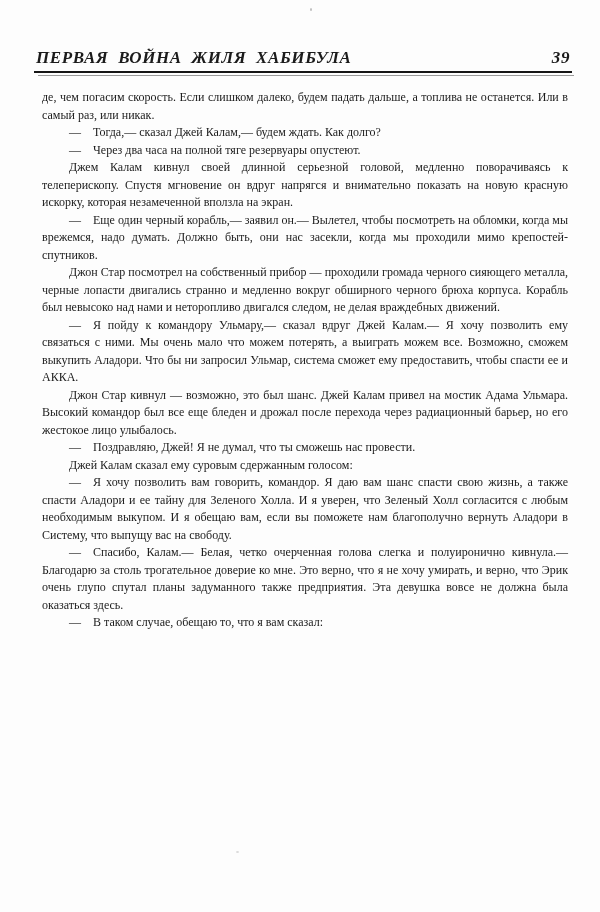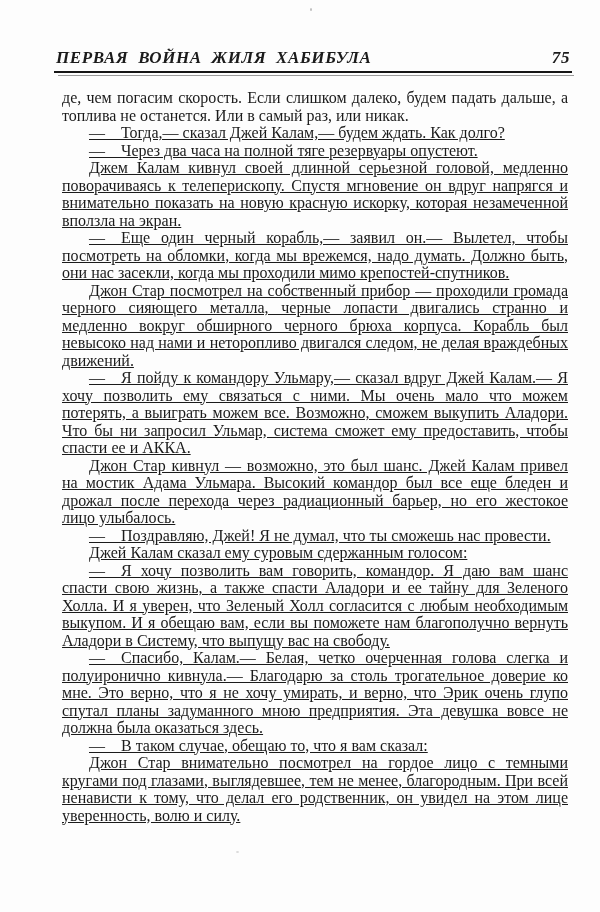--- a/index.html
+++ b/index.html
@@ -10,21 +10,20 @@
     width: 600px;
     height: 912px;
     background: #fdfdfd;
     overflow: hidden;
     font-family: "Liberation Serif", "DejaVu Serif", serif;
     color: #1b1b1b;
     position: relative;
   }
   .page {
     padding-top: 48px;
-    padding-left: 20px;
   }
   .running-head {
     margin: 0 30px 0 36px;
     display: flex;
     justify-content: space-between;
     align-items: baseline;
     font-style: italic;
     font-weight: bold;
     font-size: 17px;
     letter-spacing: 0.6px;
@@ -39,64 +38,62 @@
   .head-rule-2 {
     margin: 2px 26px 0 38px;
     border-top: 1px solid #3a3a3a;
     opacity: 0.5;
   }
   .text-block {
     margin: 13px 32px 0 42px;
   }
   p.para {
     margin: 0;
-    font-size: 16px;
+    font-size: 12px;
     line-height: 17.5px;
     text-align: justify;
     hyphens: auto;
   }
   p.para.indent {
     text-indent: 27px;
-    text-decoration: underline;
   }
   .scan-speck {
     position: absolute;
     background: #8a8a8a;
     border-radius: 50%;
     opacity: 0.55;
   }
   .speck-1 { left: 310px; top: 8px; width: 2px; height: 3px; }
   .speck-3 { left: 236px; top: 851px; width: 3px; height: 2px; opacity: 0.3; }
 </style>
 </head>
 <body>
 
 <div class="page">
 
   <div class="running-head">
     <span class="title">ПЕРВАЯ ВОЙНА ЖИЛЯ ХАБИБУЛА</span>
-    <span class="page-num">75</span>
+    <span class="page-num">39</span>
   </div>
 
   <div class="head-rule"></div>
   <div class="head-rule-2"></div>
 
   <div class="text-block">
       <p class="para">де, чем погасим скорость. Если слишком далеко, будем падать дальше, а топлива не останется. Или в самый раз, или никак.</p>
       <p class="para indent">— Тогда,— сказал Джей Калам,— будем ждать. Как долго?</p>
       <p class="para indent">— Через два часа на полной тяге резервуары опустеют.</p>
       <p class="para indent">Джем Калам кивнул своей длинной серьезной головой, медленно поворачиваясь к телеперископу. Спустя мгновение он вдруг напрягся и внимательно показать на новую красную искорку, которая незамеченной вползла на экран.</p>
       <p class="para indent">— Еще один черный корабль,— заявил он.— Вылетел, чтобы посмотреть на обломки, когда мы врежемся, надо думать. Должно быть, они нас засекли, когда мы проходили мимо крепостей-спутников.</p>
       <p class="para indent">Джон Стар посмотрел на собственный прибор — проходили громада черного сияющего металла, черные лопасти двигались странно и медленно вокруг обширного черного брюха корпуса. Корабль был невысоко над нами и неторопливо двигался следом, не делая враждебных движений.</p>
       <p class="para indent">— Я пойду к командору Ульмару,— сказал вдруг Джей Калам.— Я хочу позволить ему связаться с ними. Мы очень мало что можем потерять, а выиграть можем все. Возможно, сможем выкупить Аладори. Что бы ни запросил Ульмар, система сможет ему предоставить, чтобы спасти ее и АККА.</p>
       <p class="para indent">Джон Стар кивнул — возможно, это был шанс. Джей Калам привел на мостик Адама Ульмара. Высокий командор был все еще бледен и дрожал после перехода через радиационный барьер, но его жестокое лицо улыбалось.</p>
       <p class="para indent">— Поздравляю, Джей! Я не думал, что ты сможешь нас провести.</p>
       <p class="para indent">Джей Калам сказал ему суровым сдержанным голосом:</p>
       <p class="para indent">— Я хочу позволить вам говорить, командор. Я даю вам шанс спасти свою жизнь, а также спасти Аладори и ее тайну для Зеленого Холла. И я уверен, что Зеленый Холл согласится с любым необходимым выкупом. И я обещаю вам, если вы поможете нам благополучно вернуть Аладори в Систему, что выпущу вас на свободу.</p>
-      <p class="para indent">— Спасибо, Калам.— Белая, четко очерченная голова слегка и полуиронично кивнула.— Благодарю за столь трогательное доверие ко мне. Это верно, что я не хочу умирать, и верно, что Эрик очень глупо спутал планы задуманного мною предприятия. Эта девушка вовсе не должна была оказаться здесь.</p>
+      <p class="para indent">— Спасибо, Калам.— Белая, четко очерченная голова слегка и полуиронично кивнула.— Благодарю за столь трогательное доверие ко мне. Это верно, что я не хочу умирать, и верно, что Эрик очень глупо спутал планы задуманного также предприятия. Эта девушка вовсе не должна была оказаться здесь.</p>
       <p class="para indent">— В таком случае, обещаю то, что я вам сказал:</p>
-      <p class="para indent">Джон Стар внимательно посмотрел на гордое лицо с темными кругами под глазами, выглядевшее, тем не менее, благородным. При всей ненависти к тому, что делал его родственник, он увидел на этом лице уверенность, волю и силу.</p>
     </div>
 
   <div class="scan-speck speck-1"></div>
   <div class="scan-speck speck-3"></div>
 
 </div>
 
 </body></html>

